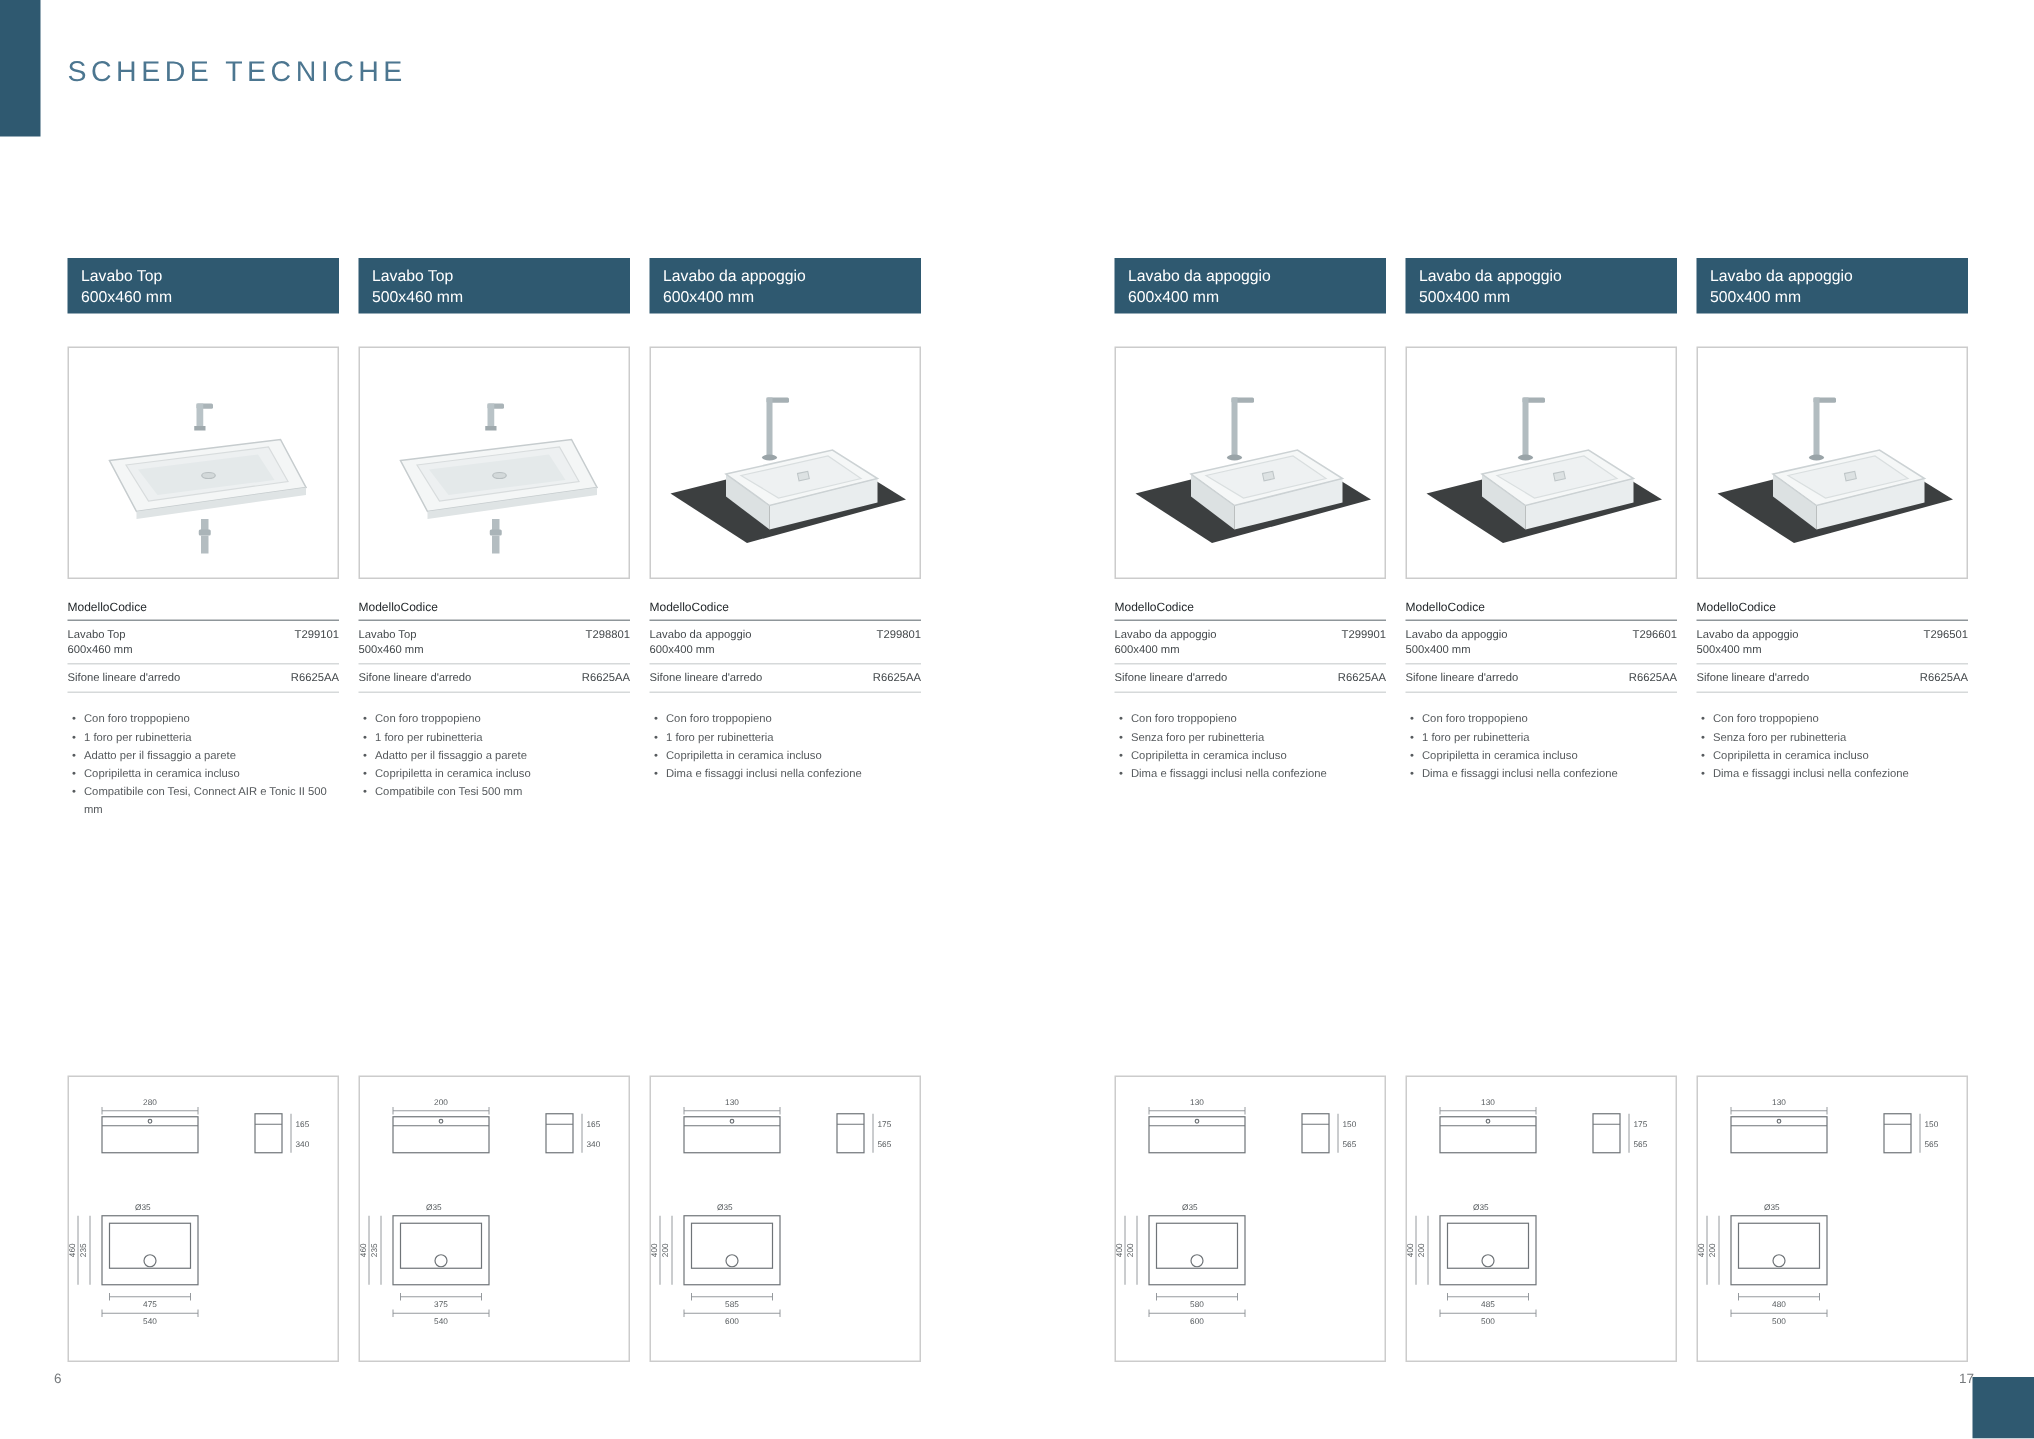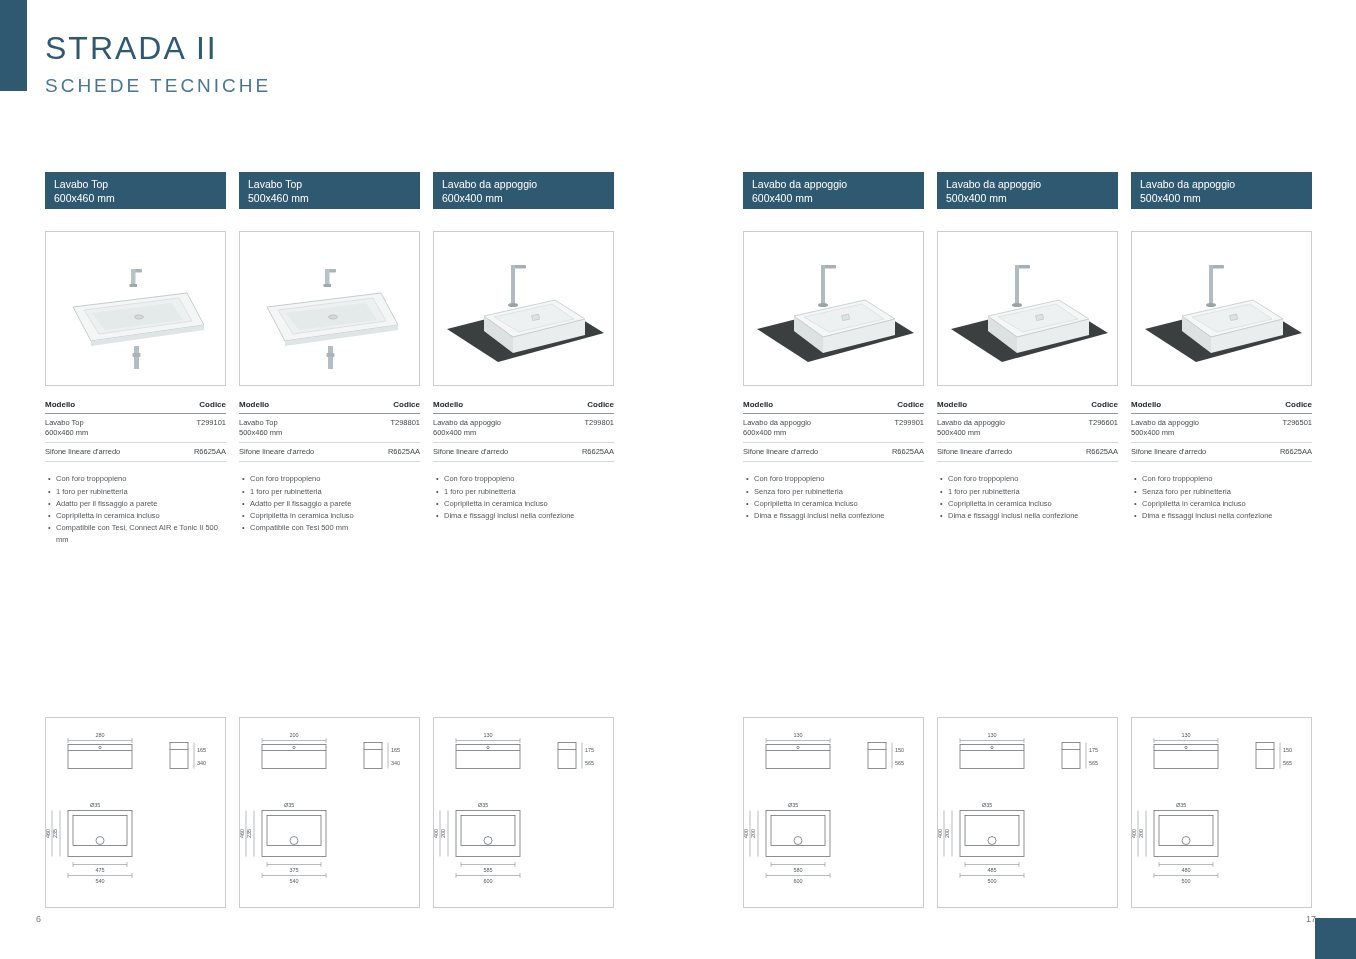--- a/index.html
+++ b/index.html
@@ -23,21 +23,21 @@
   .product-card { position:relative; width:181px; height:792px; }
   .card-header {
     background:var(--accent); color:#fff; font-size:10.5px; line-height:1.35;
     padding:5px 9px; height:37px;
   }
   .product-image { margin-top:22px; height:155px; border:1px solid #cccccc; background:#fff; }
   .product-image svg { width:100%; height:100%; display:block; }
 
   .spec-table { margin-top:14px; font-size:7.5px; color:#44494c; }
   .spec-head {
-    display:flex; justify-content:space-between; font-weight:bold; font-size:8px;
+    display:flex; font-weight:normal; font-size:8px;
     color:#24292c; padding-bottom:4px; border-bottom:1px solid #8f969a;
   }
   .spec-row {
     display:flex; justify-content:space-between; align-items:flex-start;
     padding:4px 0; border-bottom:1px solid #d6d9da; line-height:1.35;
   }
   .spec-model span { display:block; }
   .spec-code { white-space:nowrap; }
 
   .bullets { margin-top:11px; list-style:none; font-size:7.5px; color:#55595c; line-height:1.5; }
@@ -54,21 +54,20 @@
   .page-num-left { left:36px; top:914px; }
   .page-num-right { left:1306px; top:914px; }
   .corner-square { position:absolute; right:0; bottom:0; width:41px; height:41px; background:var(--accent); }
 </style>
 </head>
 <body style="--accent: #2f5970;">
 
 <div class="canvas">
   <div class="accent-bar"></div>
   <header>
-    <h1>STRADA II</h1>
     <h2>SCHEDE TECNICHE</h2>
   </header>
 
   <div class="products-row row-left" id="row-left">
   <div class="product-card variant-top">
     <div class="card-header">
       <div>Lavabo Top</div>
       <div>600x460 mm</div>
     </div>
 

